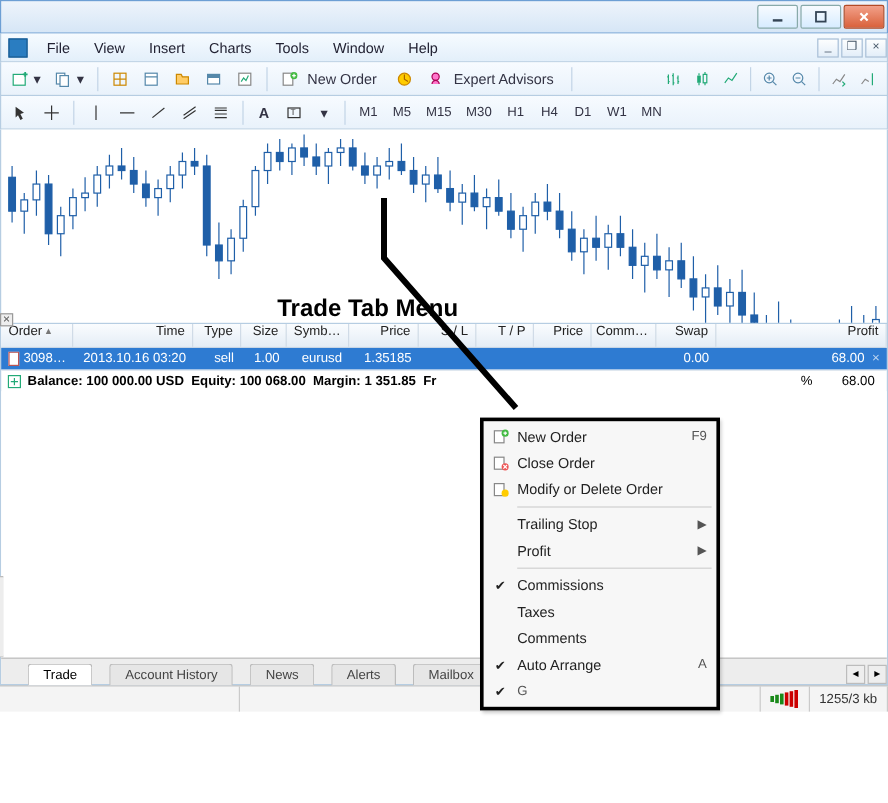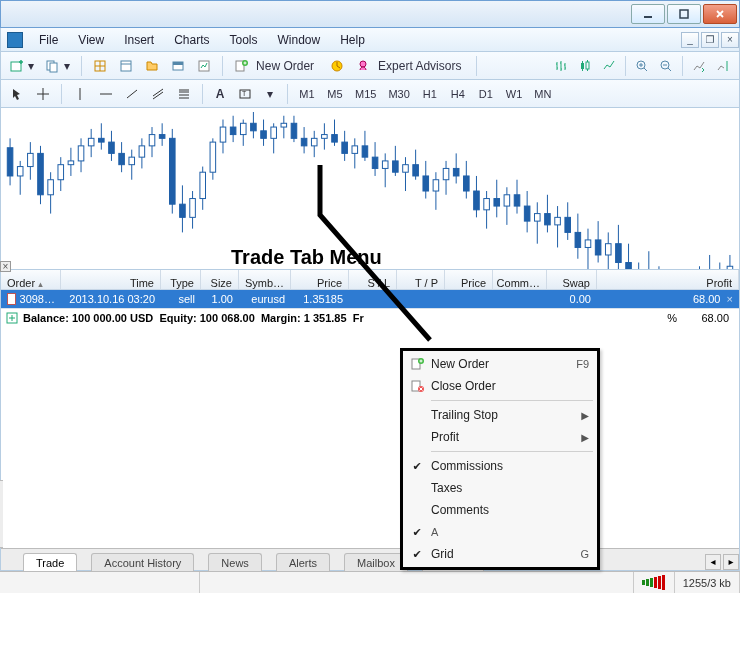--- a/index.html
+++ b/index.html
@@ -33,21 +33,21 @@
 
 
 .annot-label { position:absolute; left:230px; top:138px; font-weight:bold; font-size:20px; color:#000; font-family: Arial, sans-serif;}
 .annot-line { position:absolute; left:310px; top:165px; width:140px; height:180px; pointer-events:none; z-index:50;}
 .annot-line svg { overflow:visible; }
 
 
 .terminal-wrap { position:relative; border:1px solid #b6cde2; border-top:none; }
 .terminal-close { position:absolute; left:-1px; top:-9px; width:11px; height:11px; font-size:10px; line-height:9px; color:#555; text-align:center; border:1px solid #999; background:#eee; cursor:pointer; z-index:5;}
 .gridhead { height:20px; background:linear-gradient(#fafcfe,#e4edf6); border-bottom:1px solid #c7d6e6; display:flex; font-size:11px; color:#222;}
-.gridhead .col { border-right:1px solid #d0dbe7; display:flex; align-items:flex-end; padding:0 6px; overflow:hidden; white-space:nowrap;}
+.gridhead .col { border-right:1px solid #d0dbe7; display:flex; align-items:flex-start; padding:0 6px; overflow:hidden; white-space:nowrap;}
 .gridhead .col.r { justify-content:flex-end; }
 .gridbody { font-size:11px; }
 .gridrow { height:18px; display:flex; align-items:center; }
 .gridrow.sel { background:#2e7bd2; color:#fff; }
 .gridrow .cell { padding:0 6px; overflow:hidden; white-space:nowrap; display:flex; align-items:center; }
 .gridrow .cell.r { justify-content:flex-end; }
 .statusrow { height:18px; display:flex; align-items:center; font-size:11px; padding-left:4px; border-top:1px solid #d7e1ec; }
 .statusrow .ic { width:14px; height:14px; margin-right:4px; display:inline-flex; align-items:center; justify-content:center; }
 .statusrow b { font-weight:bold; }
 .statusrow .tail { margin-left:auto; padding-right:10px; font-weight:normal; }
@@ -540,20 +540,29 @@
   <div class="row">
       <span class="ic">
         <svg width="14" height="14">
           <rect x="2" y="2" width="8" height="10" fill="#fff" stroke="#888"></rect>
           <circle cx="11" cy="10" r="3" fill="#e55"></circle>
           <path d="M9.5 8.5l3 3M12.5 8.5l-3 3" stroke="#fff"></path>
         </svg>
       </span>
       <span class="lbl">Close Order</span>
     </div>
+  <div class="row">
+      <span class="ic">
+        <svg width="14" height="14">
+          <rect x="2" y="2" width="8" height="10" fill="#fff" stroke="#888"></rect>
+          <circle cx="11" cy="10" r="3" fill="#fc0"></circle>
+        </svg>
+      </span>
+      <span class="lbl">Modify or Delete Order</span>
+    </div>
   <div class="sep"></div>
   <div class="row">
       <span class="ic"></span>
       <span class="lbl">Trailing Stop</span>
       <span class="arr">▶</span>
     </div>
   <div class="row">
       <span class="ic"></span>
       <span class="lbl">Profit</span>
       <span class="arr">▶</span>
@@ -566,20 +575,20 @@
   <div class="row">
       <span class="ic"></span>
       <span class="lbl">Taxes</span>
     </div>
   <div class="row">
       <span class="ic"></span>
       <span class="lbl">Comments</span>
     </div>
   <div class="row">
       <span class="ic chk"></span>
+      <span class="lbl">Auto Arrange</span>
       <span class="kb">A</span>
     </div>
   <div class="row">
       <span class="ic chk"></span>
-      <span class="lbl">Grid</span>
       <span class="kb">G</span>
     </div>
 </div>
 
 </body></html>

